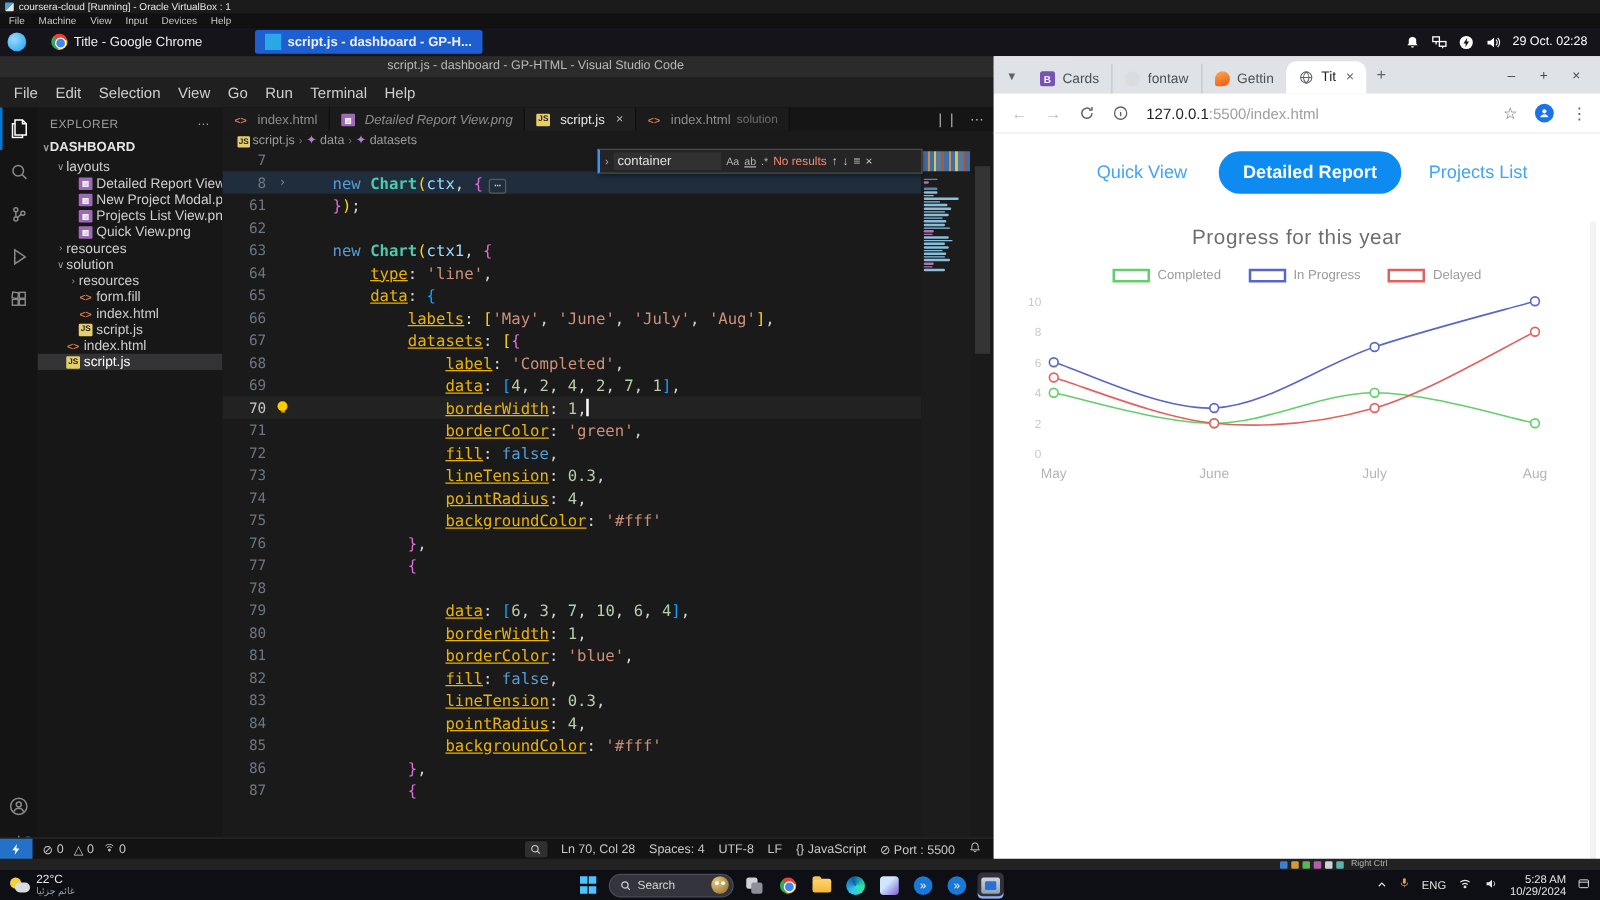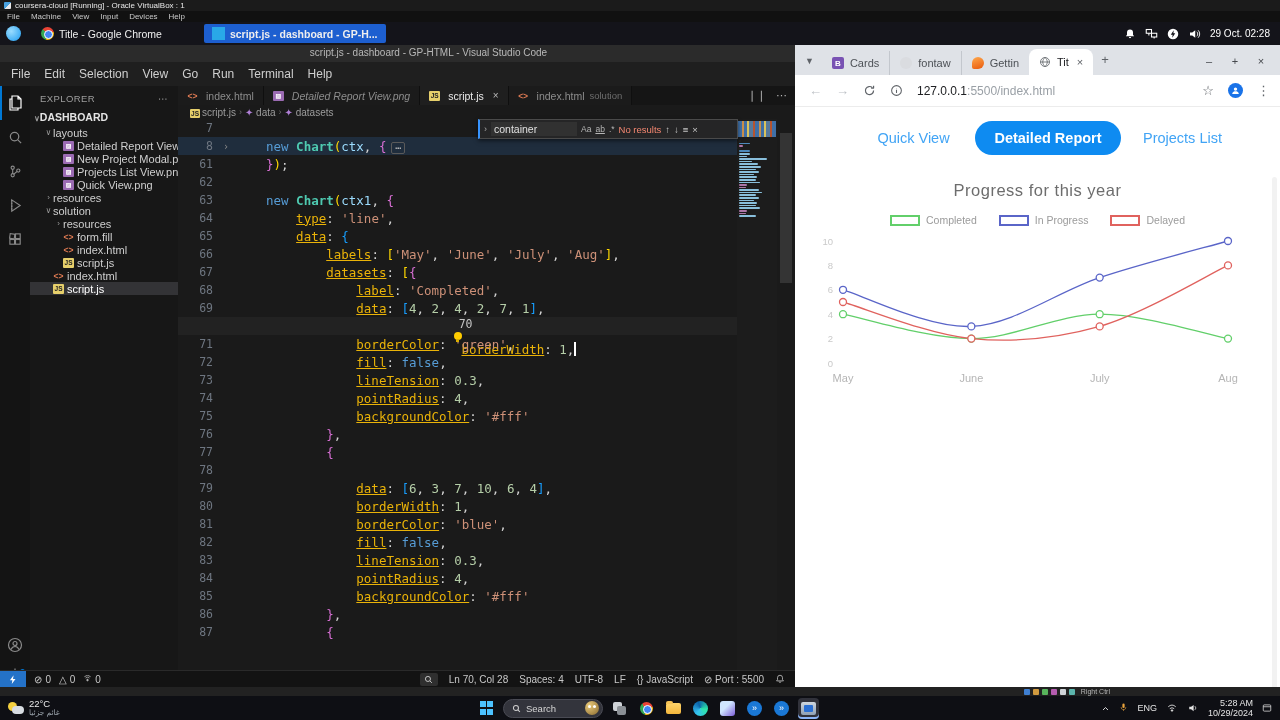--- a/index.html
+++ b/index.html
@@ -90,21 +90,21 @@
   #find-input{width:86px;height:14px;background:#313131;border:none;color:#e0e0e0;font-size:10.5px;
      font-family:"Liberation Sans",sans-serif;padding:0 3px;outline:none;}
   .find-opt{color:#b5b5b5;font-size:8.5px;}
   #find-status{color:#f48771;font-size:9.5px;white-space:nowrap;}
   .find-btn{color:#c5c5c5;font-size:9.5px;}
 
   #code{left:0;top:33px;width:559px;height:551px;overflow:hidden;
      font-family:"DejaVu Sans Mono","Liberation Mono",monospace;font-size:12.5px;}
   .cline{height:18px;display:flex;align-items:center;white-space:pre;}
   .cline.hl{background:#1f2d3d;}
-  .cline.cur{background:rgba(255,255,255,.035);flex-direction:column;}
+  .cline.cur{background:rgba(255,255,255,.035);}
   .lnum{width:40px;flex:none;text-align:right;color:#6e7681;padding-right:5px;font-size:11.5px;}
   .cline.cur .lnum{color:#c6c6c6;}
   .lfold{width:16px;flex:none;color:#8a8a8a;font-size:10px;text-align:center;}
   .ltext{flex:1;margin-left:32px;}
   .tok-k{color:#569cd6;}.tok-cl{color:#4ec9b0;font-weight:bold;}.tok-v{color:#9cdcfe;}
   .tok-p{color:#eab308;text-decoration:underline;}.tok-s{color:#ce9178;}.tok-n{color:#b5cea8;}.tok-d{color:#d4d4d4;}
   .tok-by{color:#ffd700;}.tok-bp{color:#da70d6;}.tok-bb{color:#179fff;}
   .tok-fp{color:#c8c8c8;border:1px solid #5a5a5a;border-radius:2px;font-size:9px;padding:0 3px;margin-left:5px;}
   .cursor{display:inline-block;width:1.5px;height:14px;background:#fff;vertical-align:-2px;}
   .bulb{display:inline-block;width:8px;height:8px;border-radius:50%;background:#ffcc00;position:relative;}
@@ -166,21 +166,21 @@
 
   
   #taskbar{left:0;top:696px;width:1280px;height:24px;background:#0e0f14;display:flex;align-items:center;}
   #weather{display:flex;align-items:center;gap:5px;margin-left:8px;}
   .wx-ico{width:16px;height:13px;position:relative;}
   .wx-ico .moon{position:absolute;left:0;top:0;width:9px;height:9px;border-radius:50%;background:#f4d03f;}
   .wx-ico .cloud{position:absolute;left:4px;top:4px;width:12px;height:8px;border-radius:5px;background:#d8dde2;}
   #weather .col{display:flex;flex-direction:column;line-height:9px;}
   #wx-temp{color:#e8e8e8;font-size:9.5px;}
   #wx-desc{color:#9aa3ab;font-size:7.5px;}
-  #tb-center{position:absolute;left:476px;top:0;height:24px;display:flex;align-items:center;gap:6px;}
+  #tb-center{position:absolute;left:460px;top:0;height:24px;display:flex;align-items:center;gap:6px;}
   .tb-app{width:21px;height:21px;display:flex;align-items:center;justify-content:center;border-radius:4px;}
   .tb-app.active{background:#31323b;box-shadow:inset 0 -2px 0 #8ab4f8;}
   #start-ico{display:grid;grid-template-columns:6px 6px;grid-gap:1.5px;}
   #start-ico i{width:6px;height:6px;background:#4cc2ff;}
   #search-pill{height:19px;width:100px;border-radius:10px;background:#33343c;border:1px solid #4a4b54;
      display:flex;align-items:center;gap:5px;padding:0 3px 0 8px;color:#d5d5d5;font-size:9.5px;}
   #owl{margin-left:auto;width:14px;height:14px;border-radius:50%;background:radial-gradient(circle at 30% 30%,#e8c97a,#8a6a2f);
      position:relative;}
   #owl:after{content:"";position:absolute;left:3px;top:4px;width:3px;height:3px;border-radius:50%;background:#fff;
      box-shadow:5px 0 0 #fff;}

